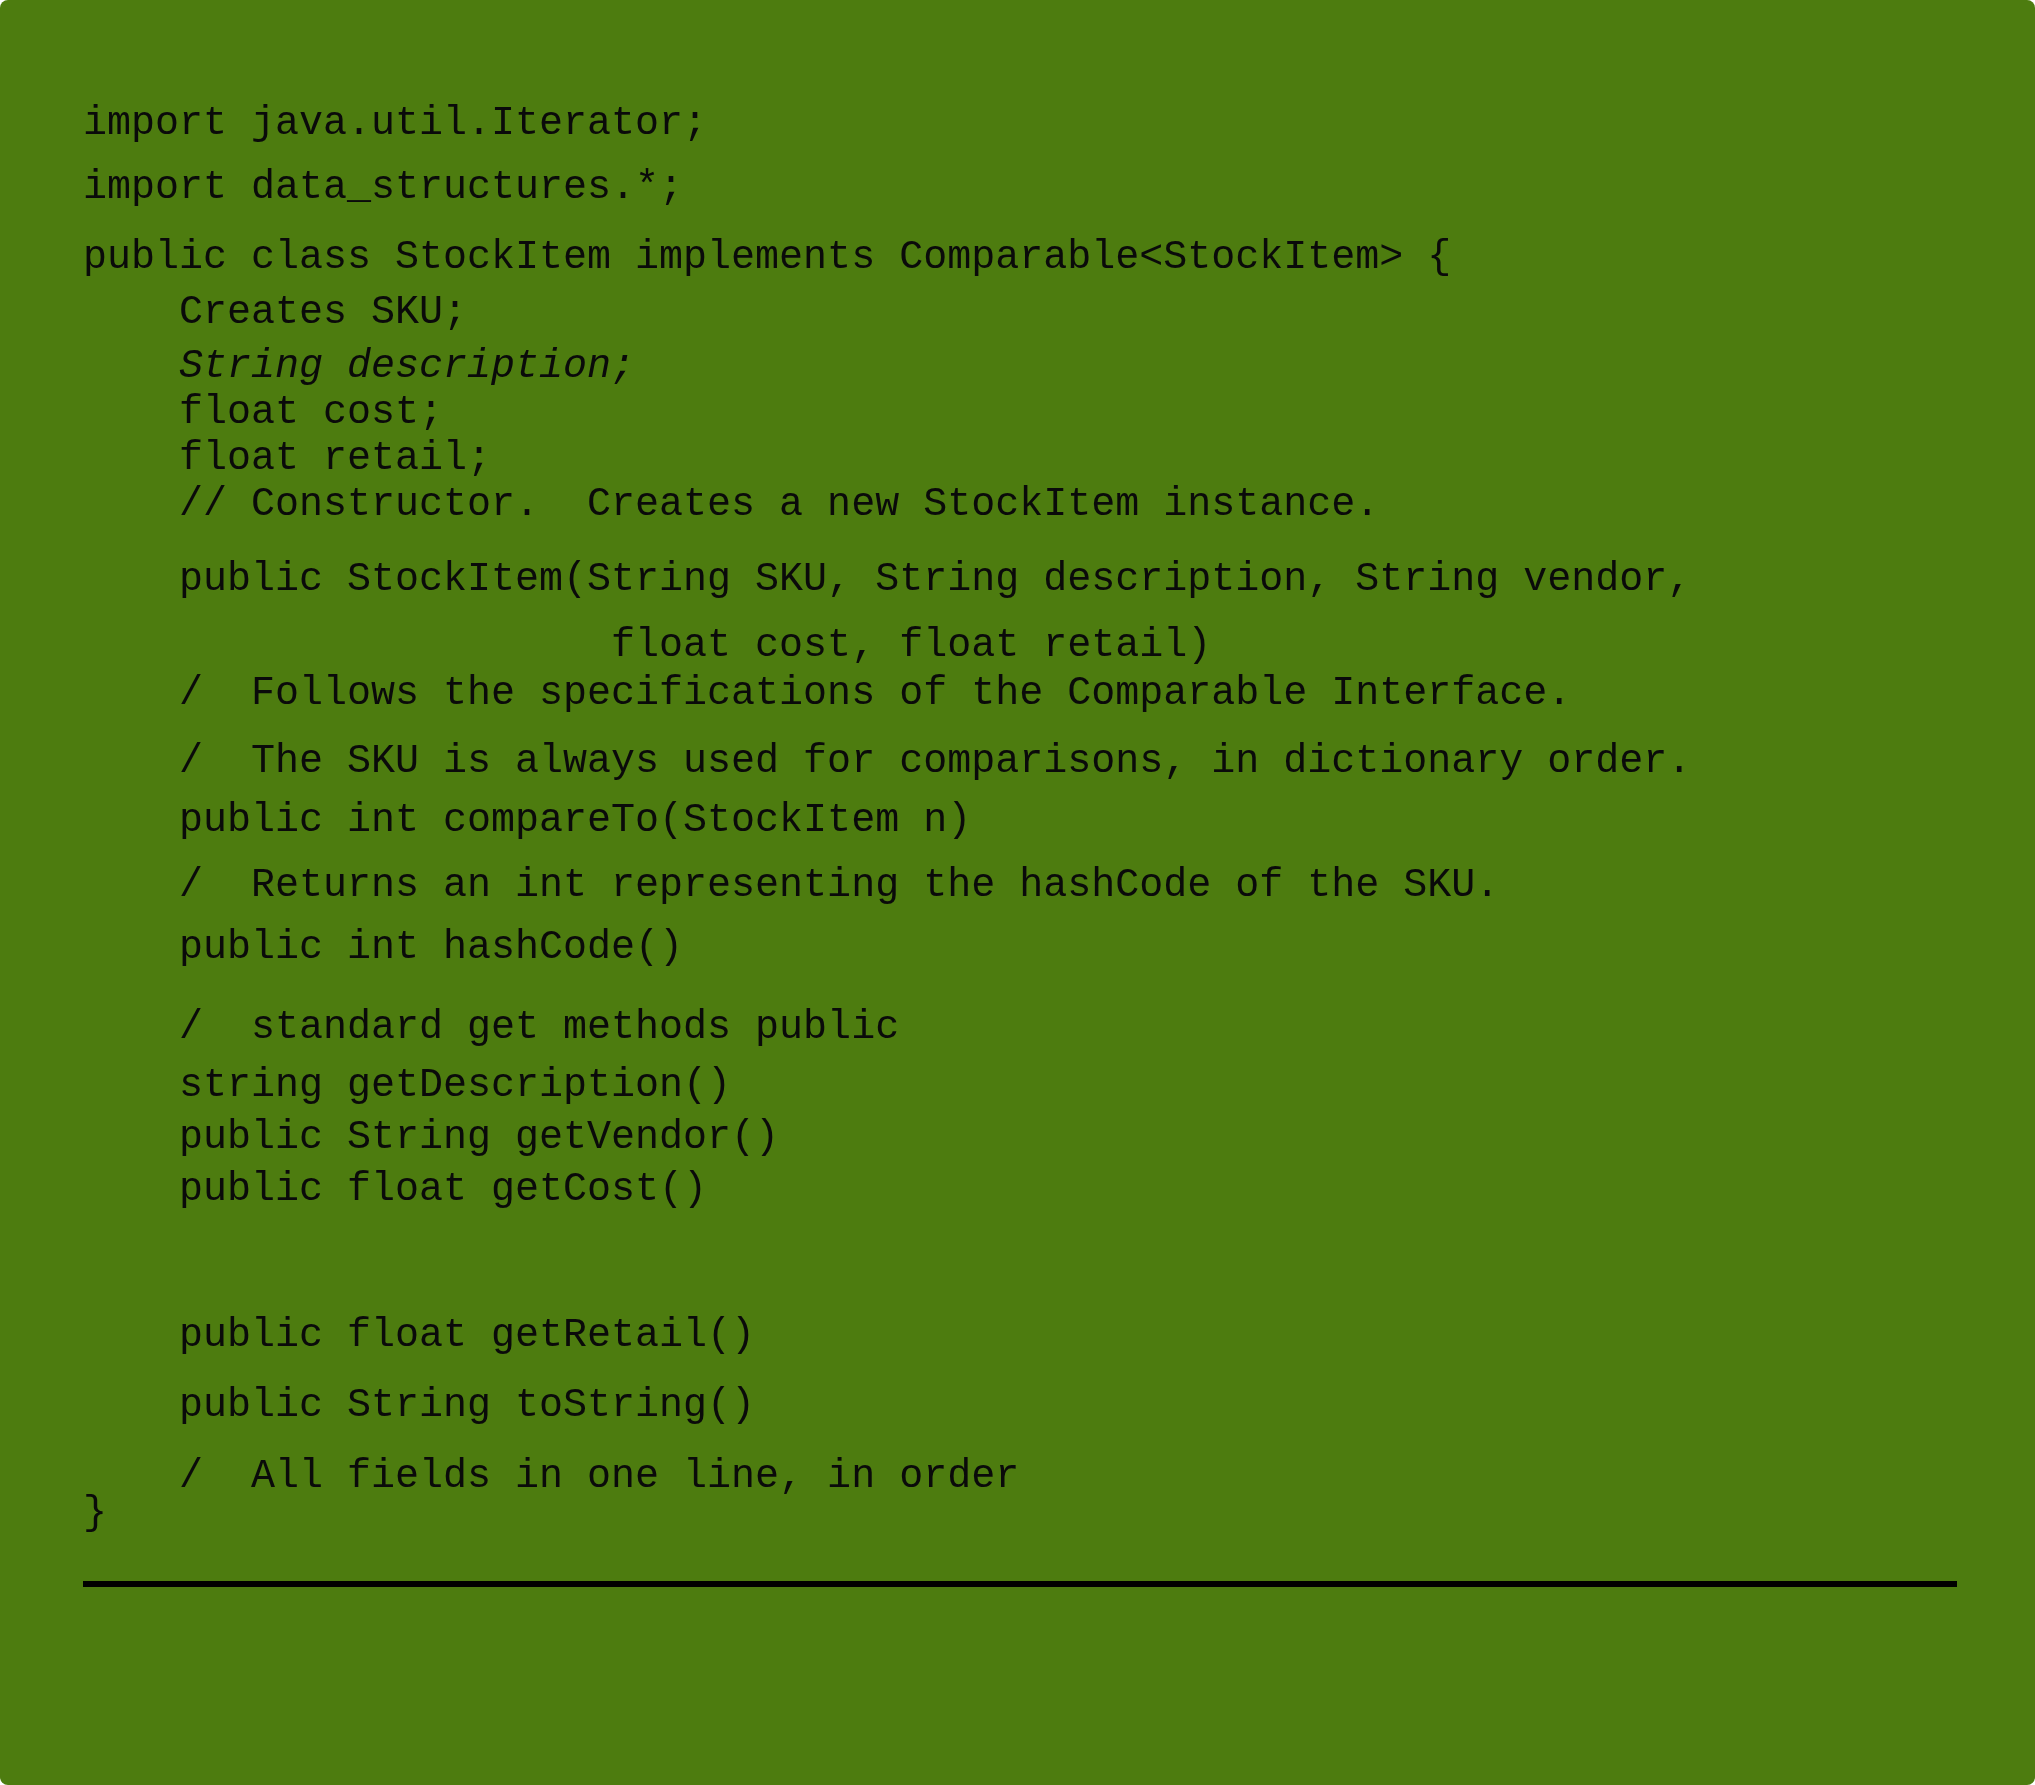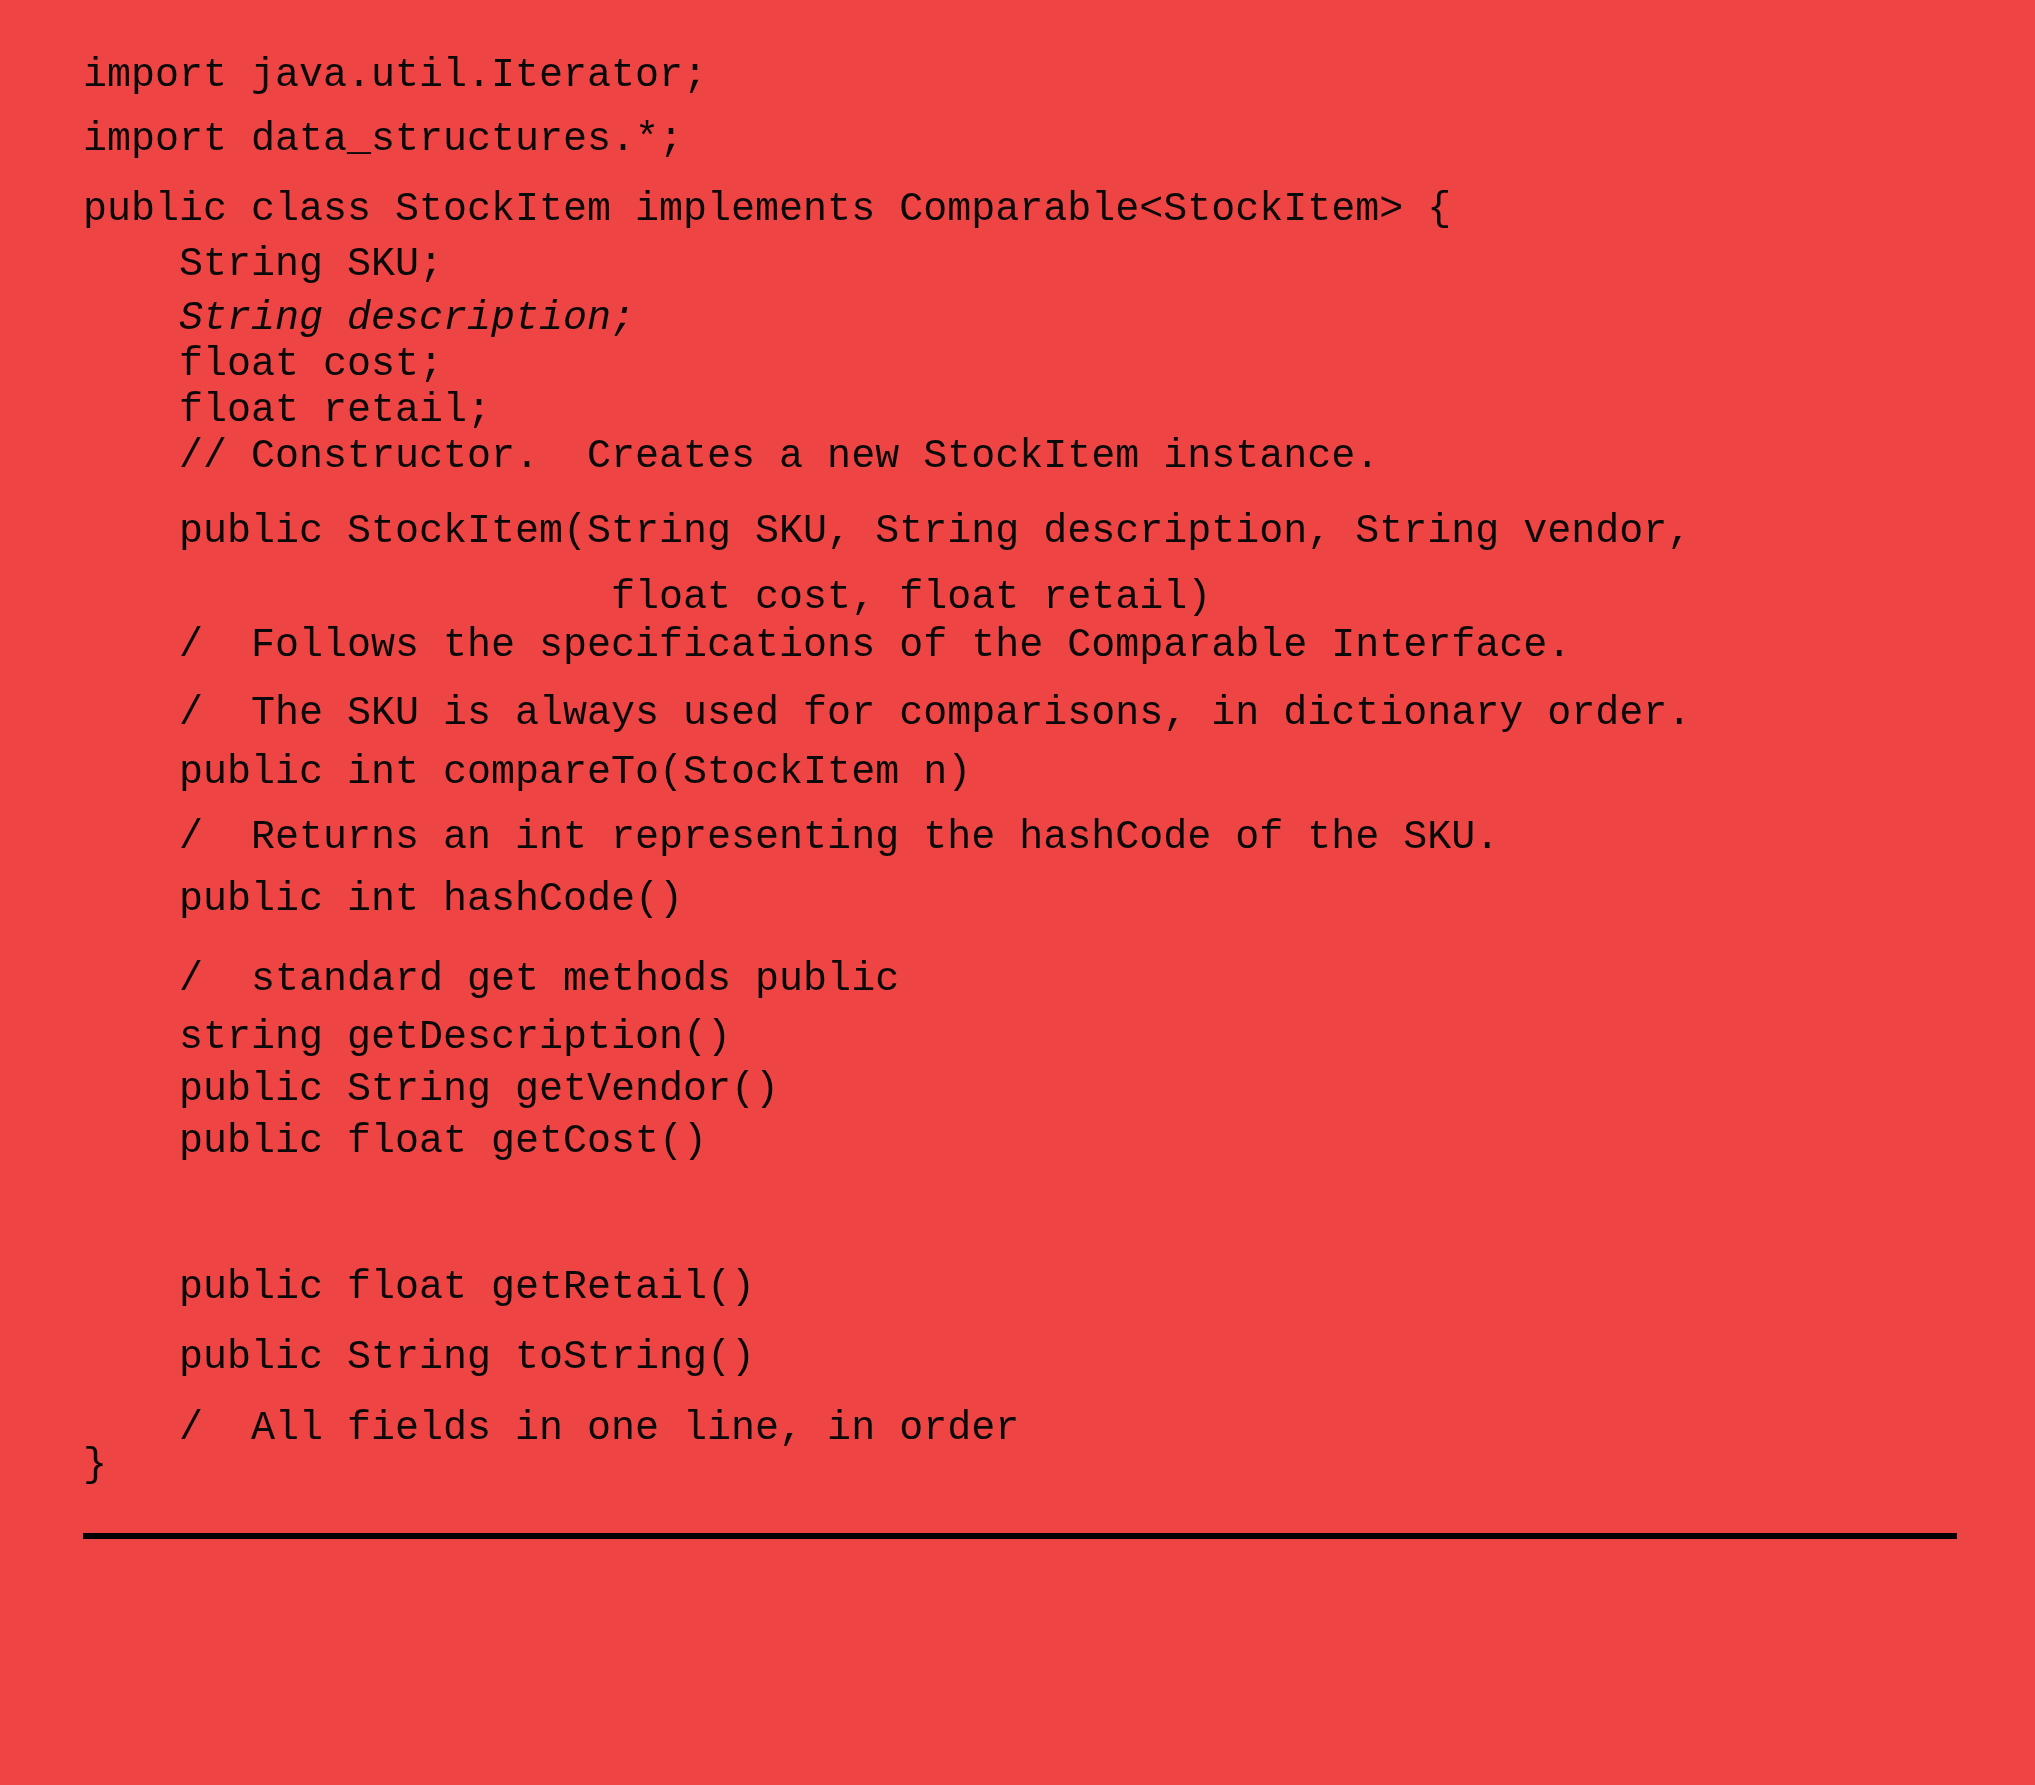--- a/index.html
+++ b/index.html
@@ -4,25 +4,26 @@
 <style>
   html, body {
     margin: 0;
     padding: 0;
     background: #ffffff;
   }
   .page {
     position: relative;
     width: 2035px;
     height: 1785px;
-    background: #ef4444;
+    background: #4d7c0f;
     overflow: hidden;
     box-sizing: border-box;
-    padding-top: 53px;
+    padding-top: 101px;
     padding-left: 83px;
+    border-radius: 8px;
   }
   .code-block {
     margin: 0;
     font-family: "Liberation Mono", "DejaVu Sans Mono", monospace;
     font-size: 40px;
     line-height: 46px;
     font-weight: 400;
     color: #0a0a0a;
   }
   .code-line {
@@ -62,21 +63,21 @@
   }
 </style>
 </head>
 <body>
 
 <div class="page">
   <div class="code-block">
     <div class="code-line">import java.util.Iterator;</div>
     <div class="code-line">import data_structures.*;</div>
     <div class="code-line">public class StockItem implements Comparable&lt;StockItem&gt; {</div>
-    <div class="code-line">    String SKU;</div>
+    <div class="code-line">    Creates SKU;</div>
     <div class="code-line">    String description;</div>
     <div class="code-line">    float cost;</div>
     <div class="code-line">    float retail;</div>
     <div class="code-line">    // Constructor.  Creates a new StockItem instance.</div>
     <div class="code-line">    public StockItem(String SKU, String description, String vendor,</div>
     <div class="code-line">                      float cost, float retail)</div>
     <div class="code-line">    /  Follows the specifications of the Comparable Interface.</div>
     <div class="code-line">    /  The SKU is always used for comparisons, in dictionary order.</div>
     <div class="code-line">    public int compareTo(StockItem n)</div>
     <div class="code-line">    /  Returns an int representing the hashCode of the SKU.</div>

